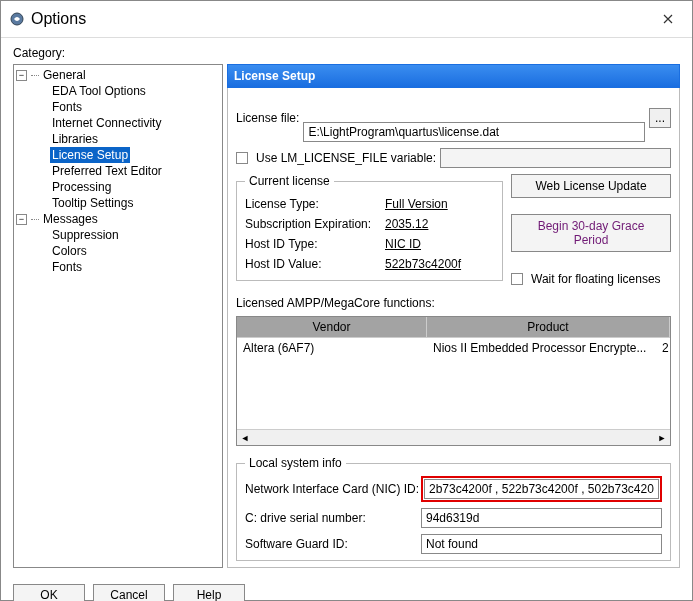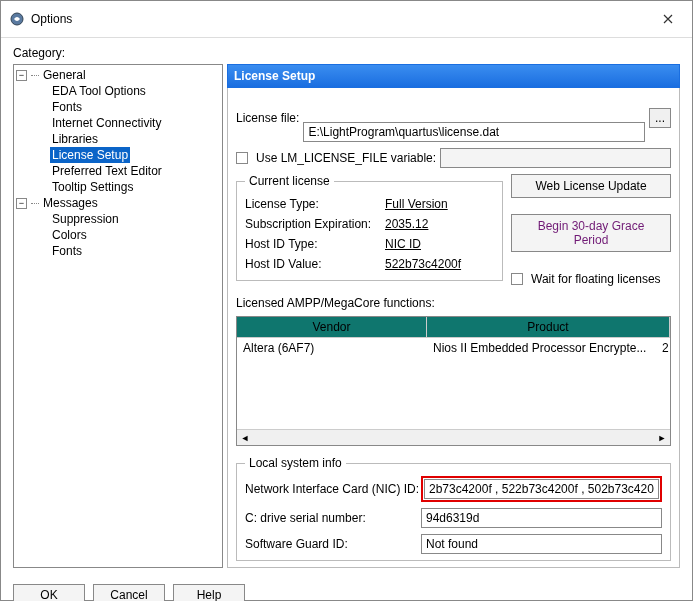--- a/index.html
+++ b/index.html
@@ -1,20 +1,20 @@
 <!DOCTYPE html>
 <html><head>
 <meta charset="utf-8">
 <style>
 * { box-sizing: border-box; font-family: "Segoe UI", Tahoma, sans-serif; font-size: 12px; }
 body { margin: 0; background: #d0d0d0; padding: 0; }
 .window { width: 693px; height: 601px; background: #fff; border: 1px solid #888; display: flex; flex-direction: column; position: relative; }
 .titlebar { display: flex; align-items: center; padding: 6px 8px; border-bottom: 1px solid #ddd; }
 .titlebar .icon { width: 16px; height: 16px; margin-right: 6px; display: inline-flex; align-items: center; justify-content: center; }
-.titlebar .title { flex: 1; font-size: 12px; }
+.titlebar .title { flex: 1; font-size: 16px; }
 .titlebar .close { width: 32px; height: 24px; display: flex; align-items: center; justify-content: center; cursor: pointer; }
 .body { padding: 8px 12px 8px 12px; flex: 1; display: flex; flex-direction: column; }
 .category-label { margin-bottom: 4px; }
 .columns { display: flex; flex: 1; gap: 4px; }
 .tree { width: 210px; border: 1px solid #888; background: #fff; overflow: auto; padding: 2px 0; }
 .tree-item { display: flex; align-items: center; padding: 0 2px; line-height: 16px; white-space: nowrap; cursor: default; }
 .tree-item.lvl0 { padding-left: 2px; }
 .tree-item.lvl1 { padding-left: 36px; }
 .tree-toggle { width: 11px; height: 11px; border: 1px solid #888; display: inline-flex; align-items: center; justify-content: center; margin-right: 4px; font-size: 9px; line-height: 9px; cursor: pointer; background: #fff; }
 .tree-line { display: inline-block; width: 8px; border-top: 1px dotted #888; margin-right: 2px; }
@@ -31,21 +31,21 @@
 fieldset { border: 1px solid #bbb; padding: 6px 8px; margin: 0; }
 legend { padding: 0 4px; }
 .license-row { display: flex; }
 .license-col1 { width: 140px; line-height: 20px; }
 .license-col2 { flex: 1; line-height: 20px; text-decoration: underline; }
 .btn { border: 1px solid #888; background: #f4f4f4; padding: 4px 10px; cursor: pointer; text-align: center; min-width: 150px; }
 .btn.disabled { color: #701a75; cursor: default; }
 .btn.small { min-width: 72px; padding: 3px 10px; }
 .section-label { margin-top: 4px; }
 .table-wrap { border: 1px solid #888; height: 130px; display: flex; flex-direction: column; }
-.table-head { display: flex; background: #0f766e; border-bottom: 1px solid #ccc; }
+.table-head { display: flex; background: #a3a3a3; border-bottom: 1px solid #ccc; }
 .table-head .th { padding: 3px 6px; border-right: 1px solid #ccc; text-align: center; }
 .table-head .th:first-child { width: 190px; }
 .table-head .th:nth-child(2) { flex: 1; }
 .table-body { flex: 1; overflow: hidden; background: #fff; }
 .table-row { display: flex; }
 .table-row .td { padding: 3px 6px; white-space: nowrap; overflow: hidden; text-overflow: ellipsis; }
 .table-row .td:first-child { width: 190px; }
 .table-row .td:nth-child(2) { flex: 1; }
 .table-row .td:nth-child(3) { width: 14px; }
 .table-scroll { display: flex; height: 16px; background: #f0f0f0; border-top: 1px solid #ccc; align-items: center; }
@@ -102,20 +102,23 @@
         <div class="tree-item lvl1">
             <span class="label">Libraries</span>
           </div>
         <div class="tree-item lvl1 selected">
             <span class="label">License Setup</span>
           </div>
         <div class="tree-item lvl1">
             <span class="label">Preferred Text Editor</span>
           </div>
         <div class="tree-item lvl1">
+            <span class="label">Processing</span>
+          </div>
+        <div class="tree-item lvl1">
             <span class="label">Tooltip Settings</span>
           </div>
         <div class="tree-item lvl0">
           <span class="tree-toggle">−</span>
           <span class="tree-line"></span>
           <span class="label">Messages</span>
         </div>
         <div class="tree-item lvl1">
             <span class="label">Suppression</span>
           </div>

